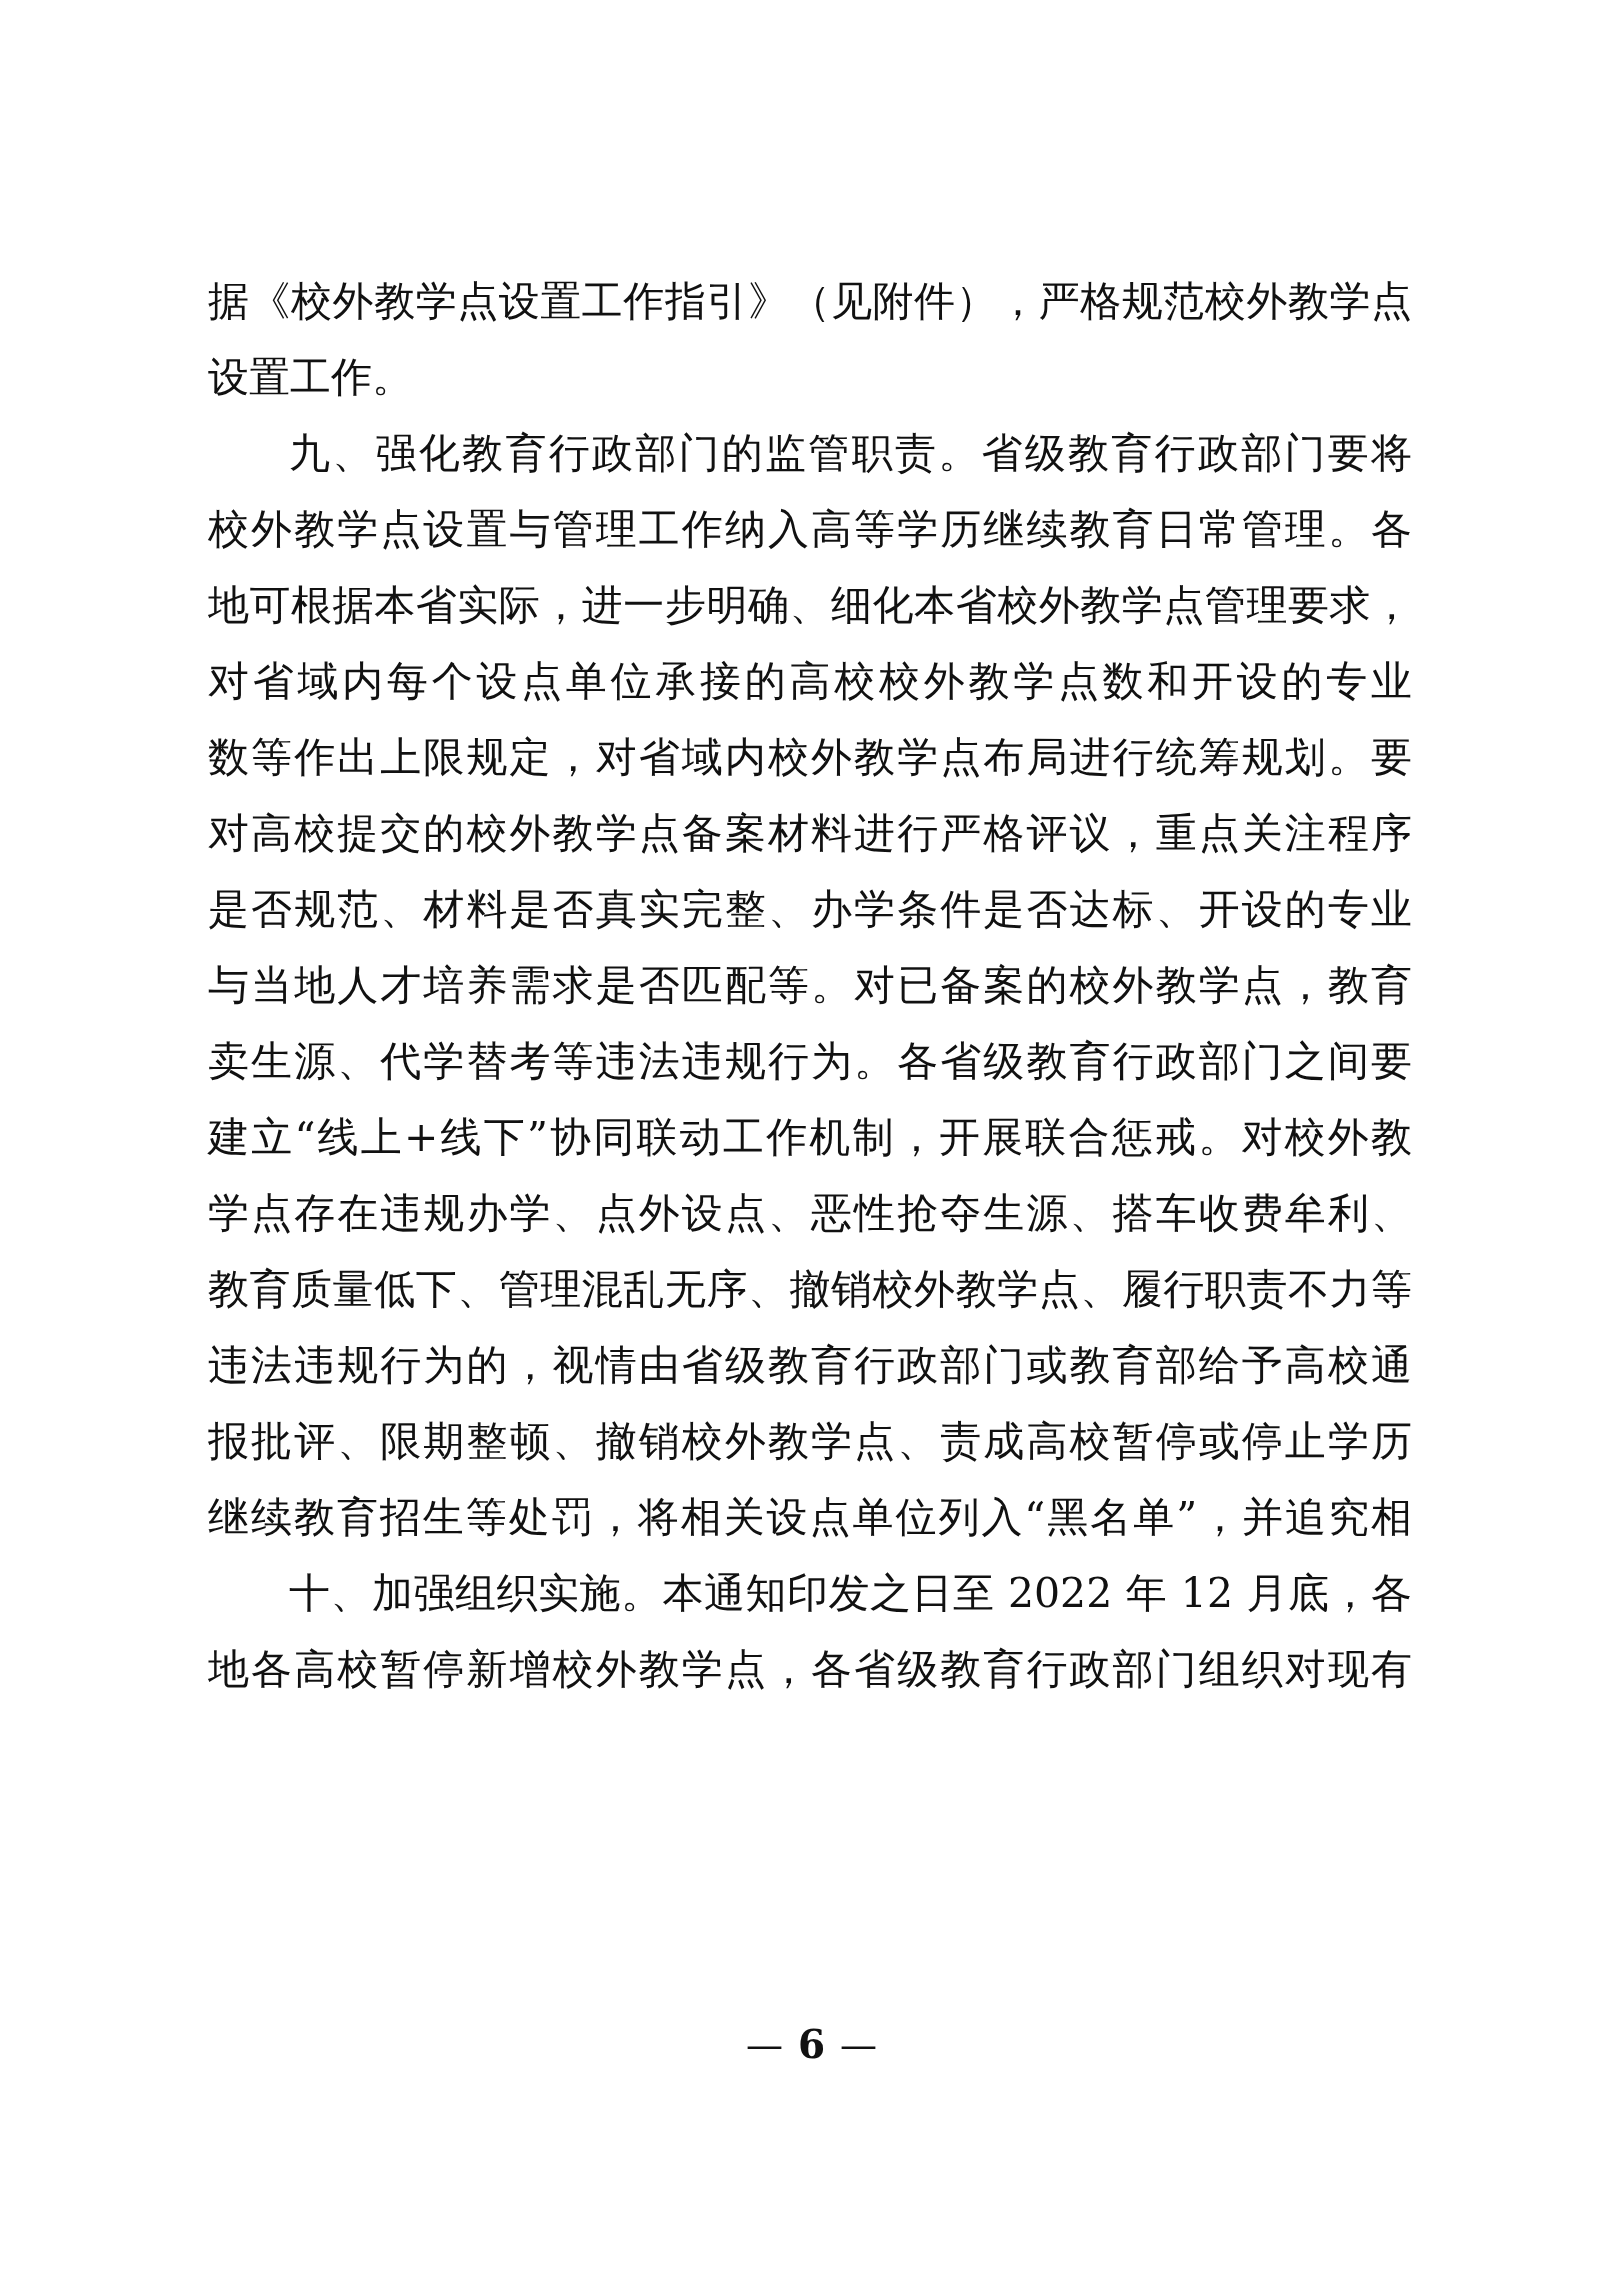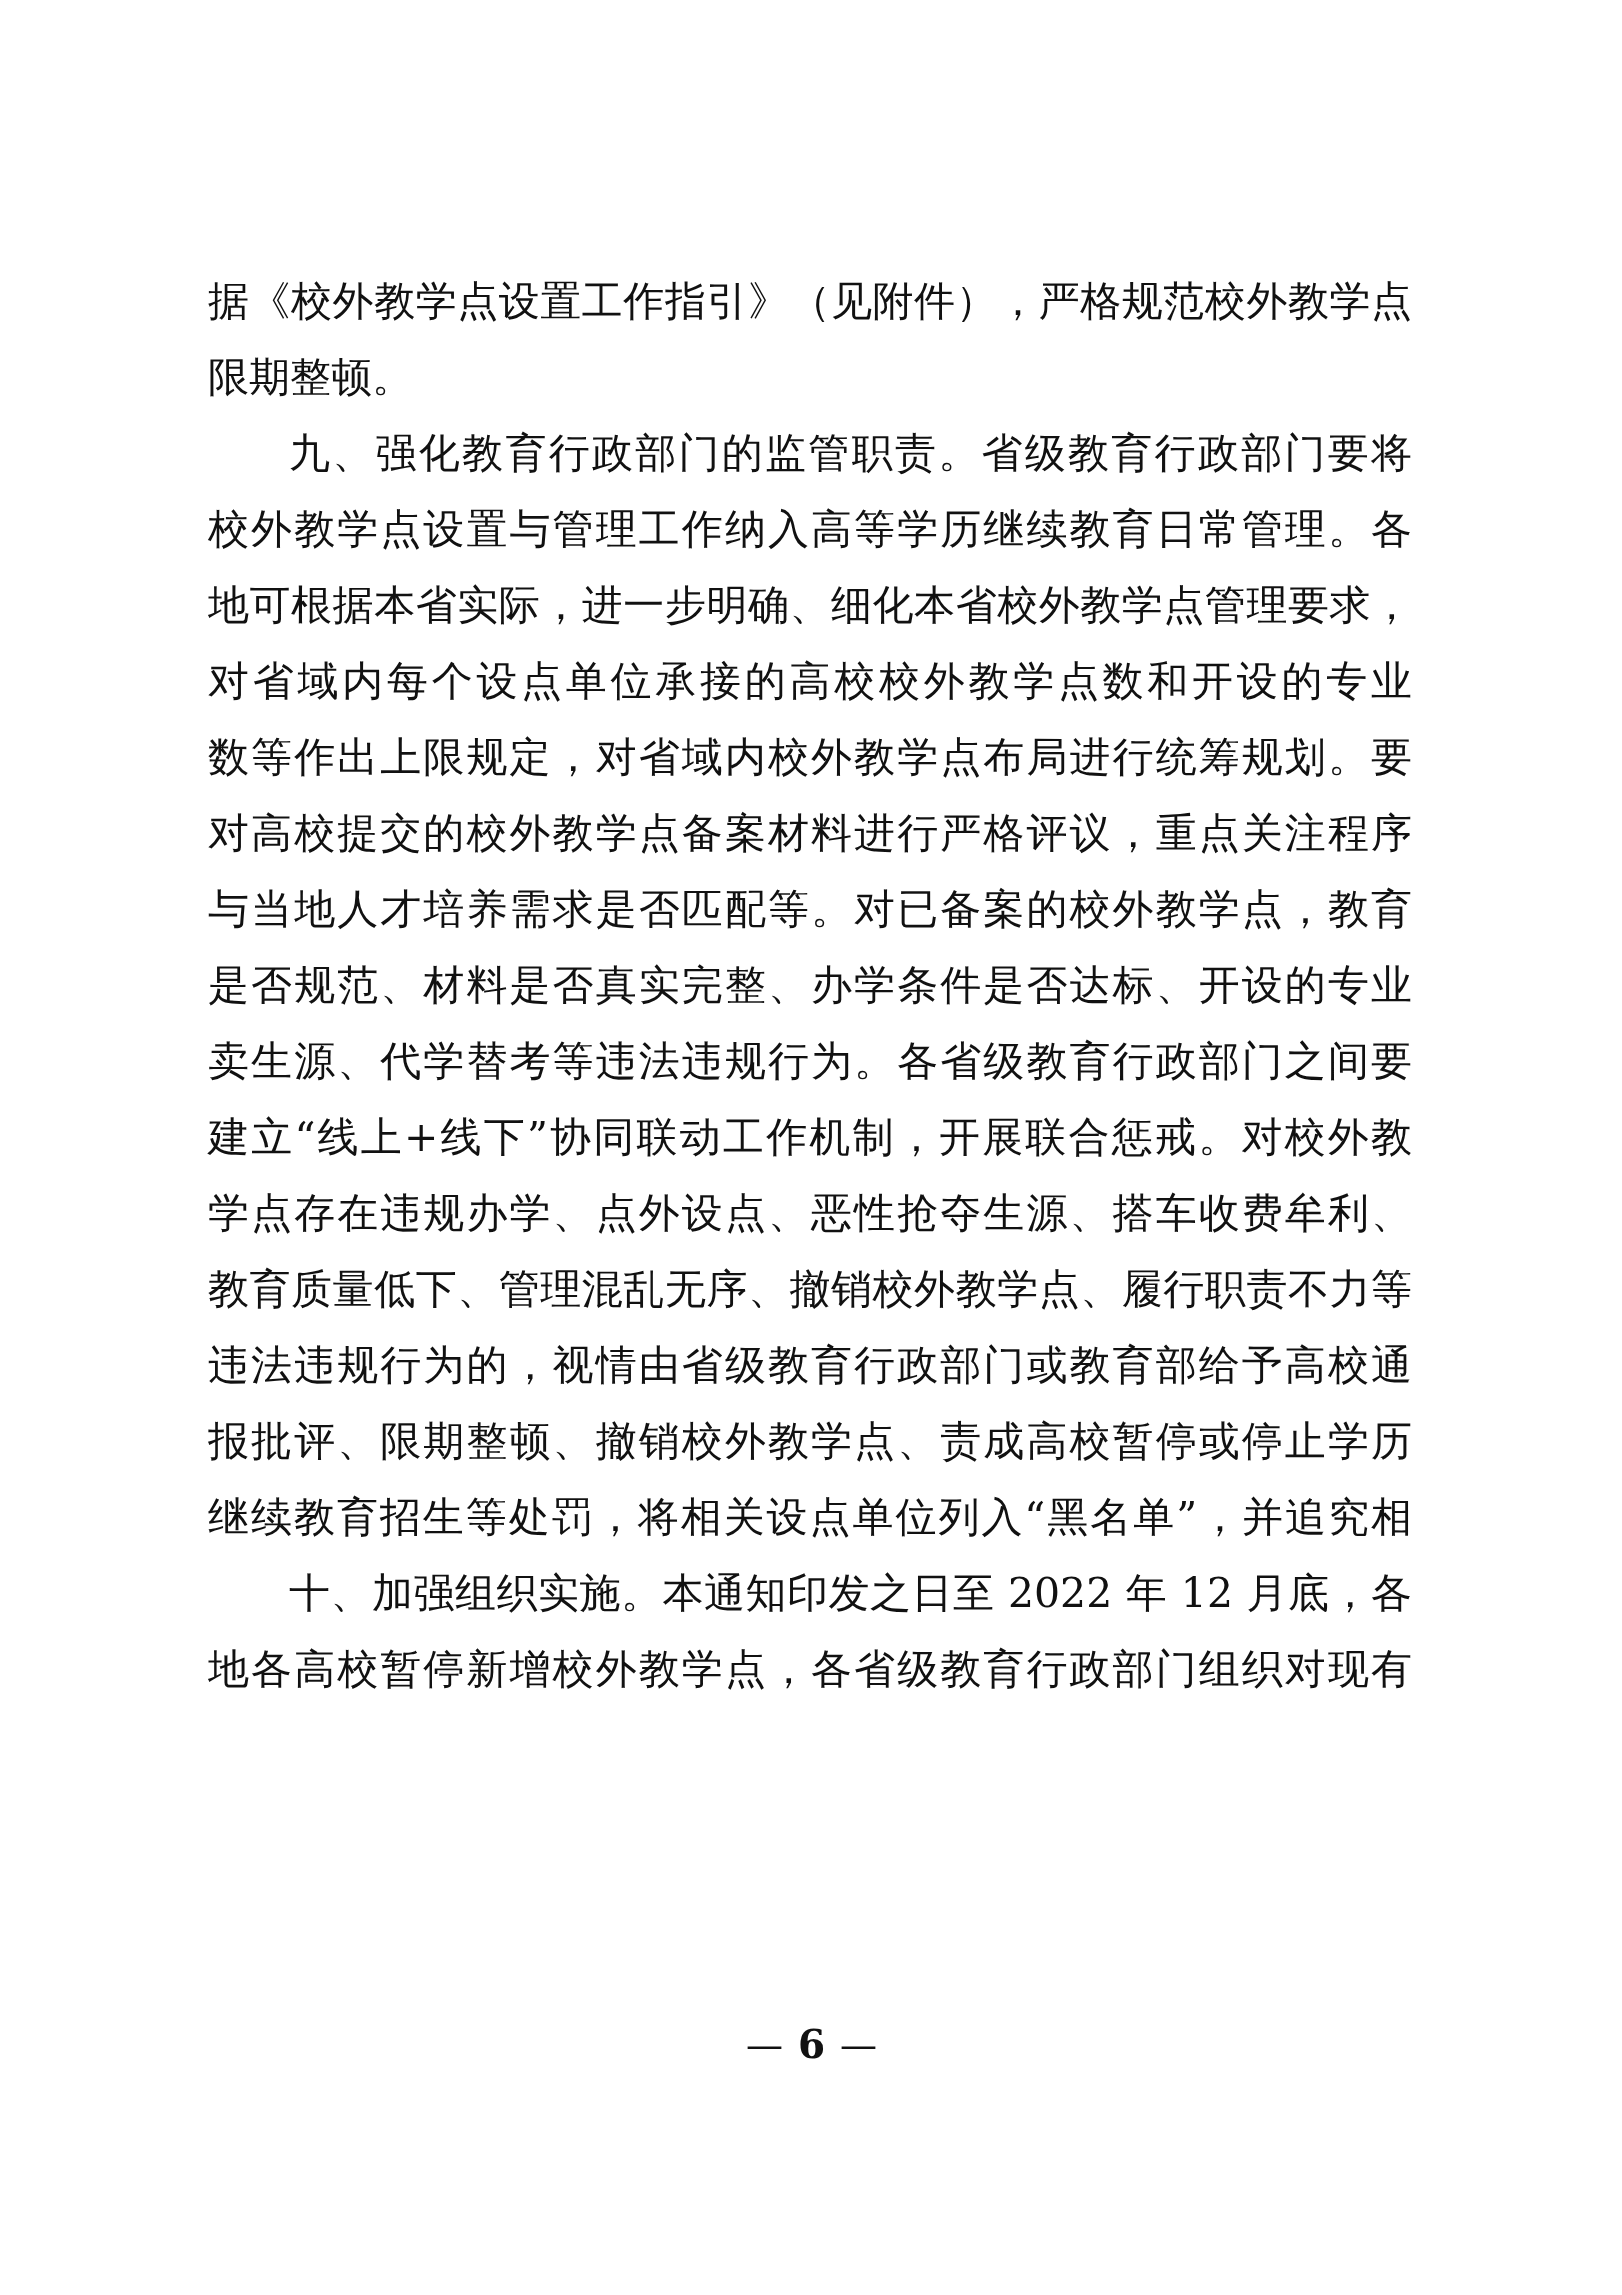--- a/index.html
+++ b/index.html
@@ -74,29 +74,29 @@
     margin: 0 15px;
     font-size: 39px;
   }
 </style>
 </head>
 <body>
 
 <div class="page">
   <div class="text-block">
       <div class="line"><span class="seg">据《校外教学点设置工作指引》（见附件），严格规范校外教学点</span></div>
-      <div class="line no-fill"><span class="seg">限期整顿。</span></div>
+      <div class="line no-fill"><span class="seg">设置工作。</span></div>
       <div class="line indent"><span class="seg seg-bold">九、强化教育行政部门的监管职责。</span><span class="seg">省级教育行政部门要将</span></div>
       <div class="line"><span class="seg">校外教学点设置与管理工作纳入高等学历继续教育日常管理。各</span></div>
       <div class="line"><span class="seg">地可根据本省实际，进一步明确、细化本省校外教学点管理要求，</span></div>
       <div class="line"><span class="seg">对省域内每个设点单位承接的高校校外教学点数和开设的专业</span></div>
       <div class="line"><span class="seg">数等作出上限规定，对省域内校外教学点布局进行统筹规划。要</span></div>
       <div class="line"><span class="seg">对高校提交的校外教学点备案材料进行严格评议，重点关注程序</span></div>
+      <div class="line"><span class="seg">是否规范、材料是否真实完整、办学条件是否达标、开设的专业</span></div>
       <div class="line"><span class="seg">与当地人才培养需求是否匹配等。对已备案的校外教学点，教育</span></div>
-      <div class="line"><span class="seg">是否规范、材料是否真实完整、办学条件是否达标、开设的专业</span></div>
       <div class="line"><span class="seg">卖生源、代学替考等违法违规行为。各省级教育行政部门之间要</span></div>
       <div class="line"><span class="seg">建立“线上+线下”协同联动工作机制，开展联合惩戒。对校外教</span></div>
       <div class="line"><span class="seg">学点存在违规办学、点外设点、恶性抢夺生源、搭车收费牟利、</span></div>
       <div class="line"><span class="seg">教育质量低下、管理混乱无序、撤销校外教学点、履行职责不力等</span></div>
       <div class="line"><span class="seg">违法违规行为的，视情由省级教育行政部门或教育部给予高校通</span></div>
       <div class="line"><span class="seg">报批评、限期整顿、撤销校外教学点、责成高校暂停或停止学历</span></div>
       <div class="line"><span class="seg">继续教育招生等处罚，将相关设点单位列入“黑名单”，并追究相</span></div>
       <div class="line indent"><span class="seg seg-bold">十、加强组织实施。</span><span class="seg">本通知印发之日至 2022 年 12 月底，各</span></div>
       <div class="line"><span class="seg">地各高校暂停新增校外教学点，各省级教育行政部门组织对现有</span></div>
     </div>

